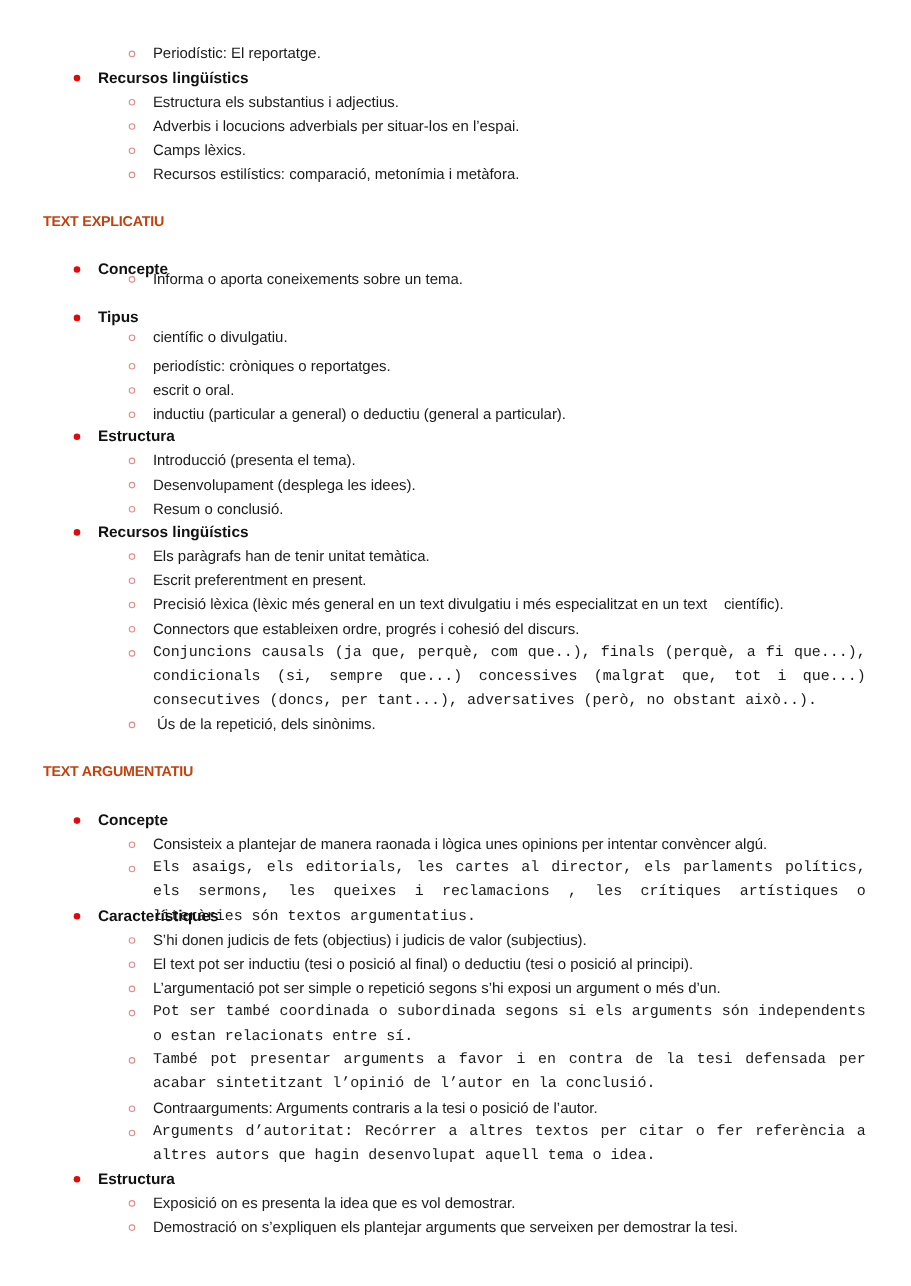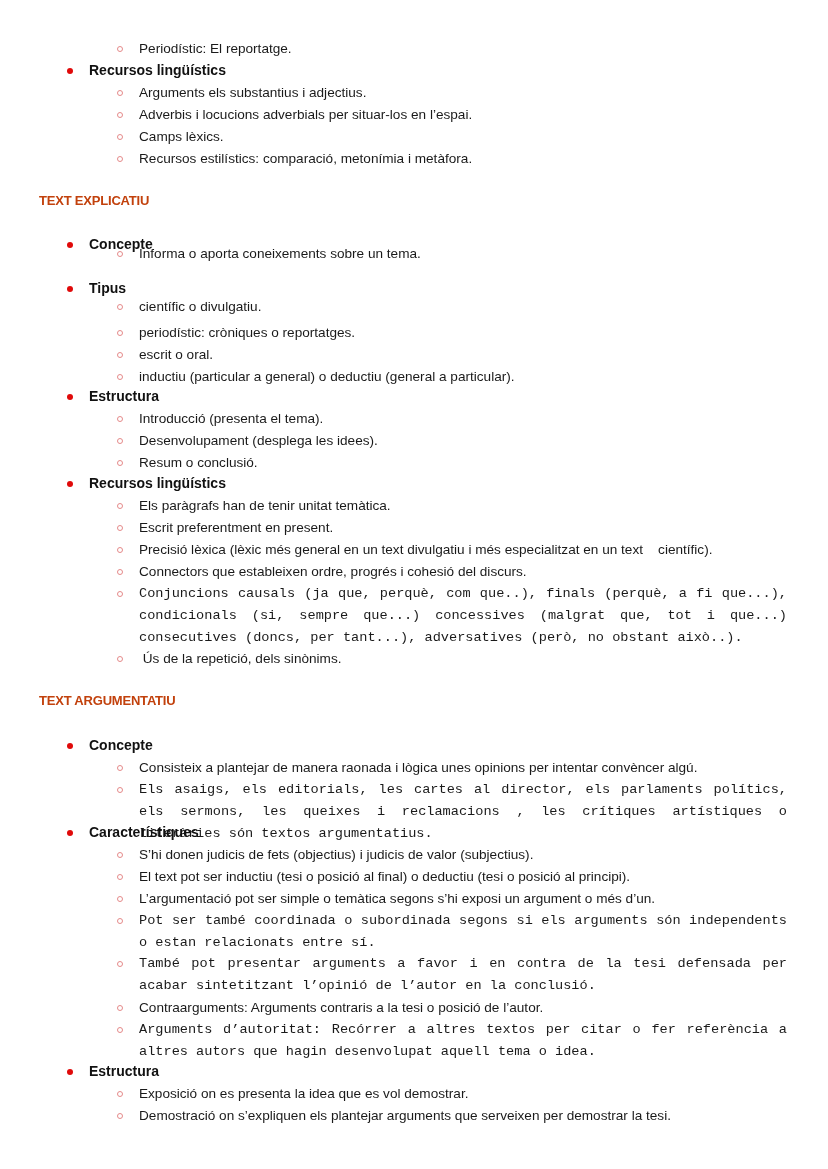--- a/index.html
+++ b/index.html
@@ -36,21 +36,21 @@
       border-radius: 50%; border: 1.3px solid #e58a8a; background: transparent;
     }
   </style>
 </head>
 <body>
 
 <div class="page">
 
   <div class="l2 nowrap" style="top:38px"><span class="ring"></span><span>Periodístic: El reportatge.</span></div>
   <div class="l1" style="top:62px"><span class="dot"></span><span>Recursos lingüístics</span></div>
-  <div class="l2 nowrap" style="top:82px"><span class="ring"></span><span>Arguments els substantius i adjectius.</span></div>
+  <div class="l2 nowrap" style="top:82px"><span class="ring"></span><span>Estructura els substantius i adjectius.</span></div>
   <div class="l2 nowrap" style="top:104px"><span class="ring"></span><span>Adverbis i locucions adverbials per situar-los en l’espai.</span></div>
   <div class="l2 nowrap" style="top:126px"><span class="ring"></span><span>Camps lèxics.</span></div>
   <div class="l2 nowrap" style="top:148px"><span class="ring"></span><span>Recursos estilístics: comparació, metonímia i metàfora.</span></div>
 
   <div class="section-title" style="top:193px">TEXT EXPLICATIU</div>
 
   <div class="l1" style="top:236px"><span class="dot"></span><span>Concepte</span></div>
   <div class="l2 nowrap" style="top:243px"><span class="ring"></span><span>Informa o aporta coneixements sobre un tema.</span></div>
 
   <div class="l1" style="top:280px"><span class="dot"></span><span>Tipus</span></div>
@@ -74,21 +74,21 @@
 
   <div class="section-title" style="top:693px">TEXT ARGUMENTATIU</div>
 
   <div class="l1" style="top:737px"><span class="dot"></span><span>Concepte</span></div>
   <div class="l2 nowrap" style="top:757px"><span class="ring"></span><span>Consisteix a plantejar de manera raonada i lògica unes opinions per intentar convèncer algú.</span></div>
   <div class="l2 just" style="top:779px"><span class="ring"></span><span>Els asaigs, els editorials, les cartes al director, els parlaments polítics, els sermons, les queixes i reclamacions , les crítiques artístiques o literàries són textos argumentatius.</span></div>
 
   <div class="l1" style="top:824px"><span class="dot"></span><span>Característiques</span></div>
   <div class="l2 nowrap" style="top:844px"><span class="ring"></span><span>S’hi donen judicis de fets (objectius) i judicis de valor (subjectius).</span></div>
   <div class="l2 nowrap" style="top:866px"><span class="ring"></span><span>El text pot ser inductiu (tesi o posició al final) o deductiu (tesi o posició al principi).</span></div>
-  <div class="l2 nowrap" style="top:888px"><span class="ring"></span><span>L’argumentació pot ser simple o temàtica segons s’hi exposi un argument o més d’un.</span></div>
+  <div class="l2 nowrap" style="top:888px"><span class="ring"></span><span>L’argumentació pot ser simple o repetició segons s’hi exposi un argument o més d’un.</span></div>
   <div class="l2 just" style="top:910px"><span class="ring"></span><span>Pot ser també coordinada o subordinada segons si els arguments són independents    o estan relacionats entre sí.</span></div>
   <div class="l2 just" style="top:953px"><span class="ring"></span><span>També pot presentar arguments a favor i en contra de la tesi defensada per acabar sintetitzant l’opinió de l’autor en la conclusió.</span></div>
   <div class="l2 nowrap" style="top:997px"><span class="ring"></span><span>Contraarguments: Arguments contraris a la tesi o posició de l’autor.</span></div>
   <div class="l2 just" style="top:1019px"><span class="ring"></span><span>Arguments d’autoritat: Recórrer a altres textos per citar o fer referència a altres autors que hagin desenvolupat aquell tema o idea.</span></div>
 
   <div class="l1" style="top:1063px"><span class="dot"></span><span>Estructura</span></div>
   <div class="l2 nowrap" style="top:1083px"><span class="ring"></span><span>Exposició on es presenta la idea que es vol demostrar.</span></div>
   <div class="l2 nowrap" style="top:1105px"><span class="ring"></span><span>Demostració on s’expliquen els plantejar arguments que serveixen per demostrar la tesi.</span></div>
 
 </div>

